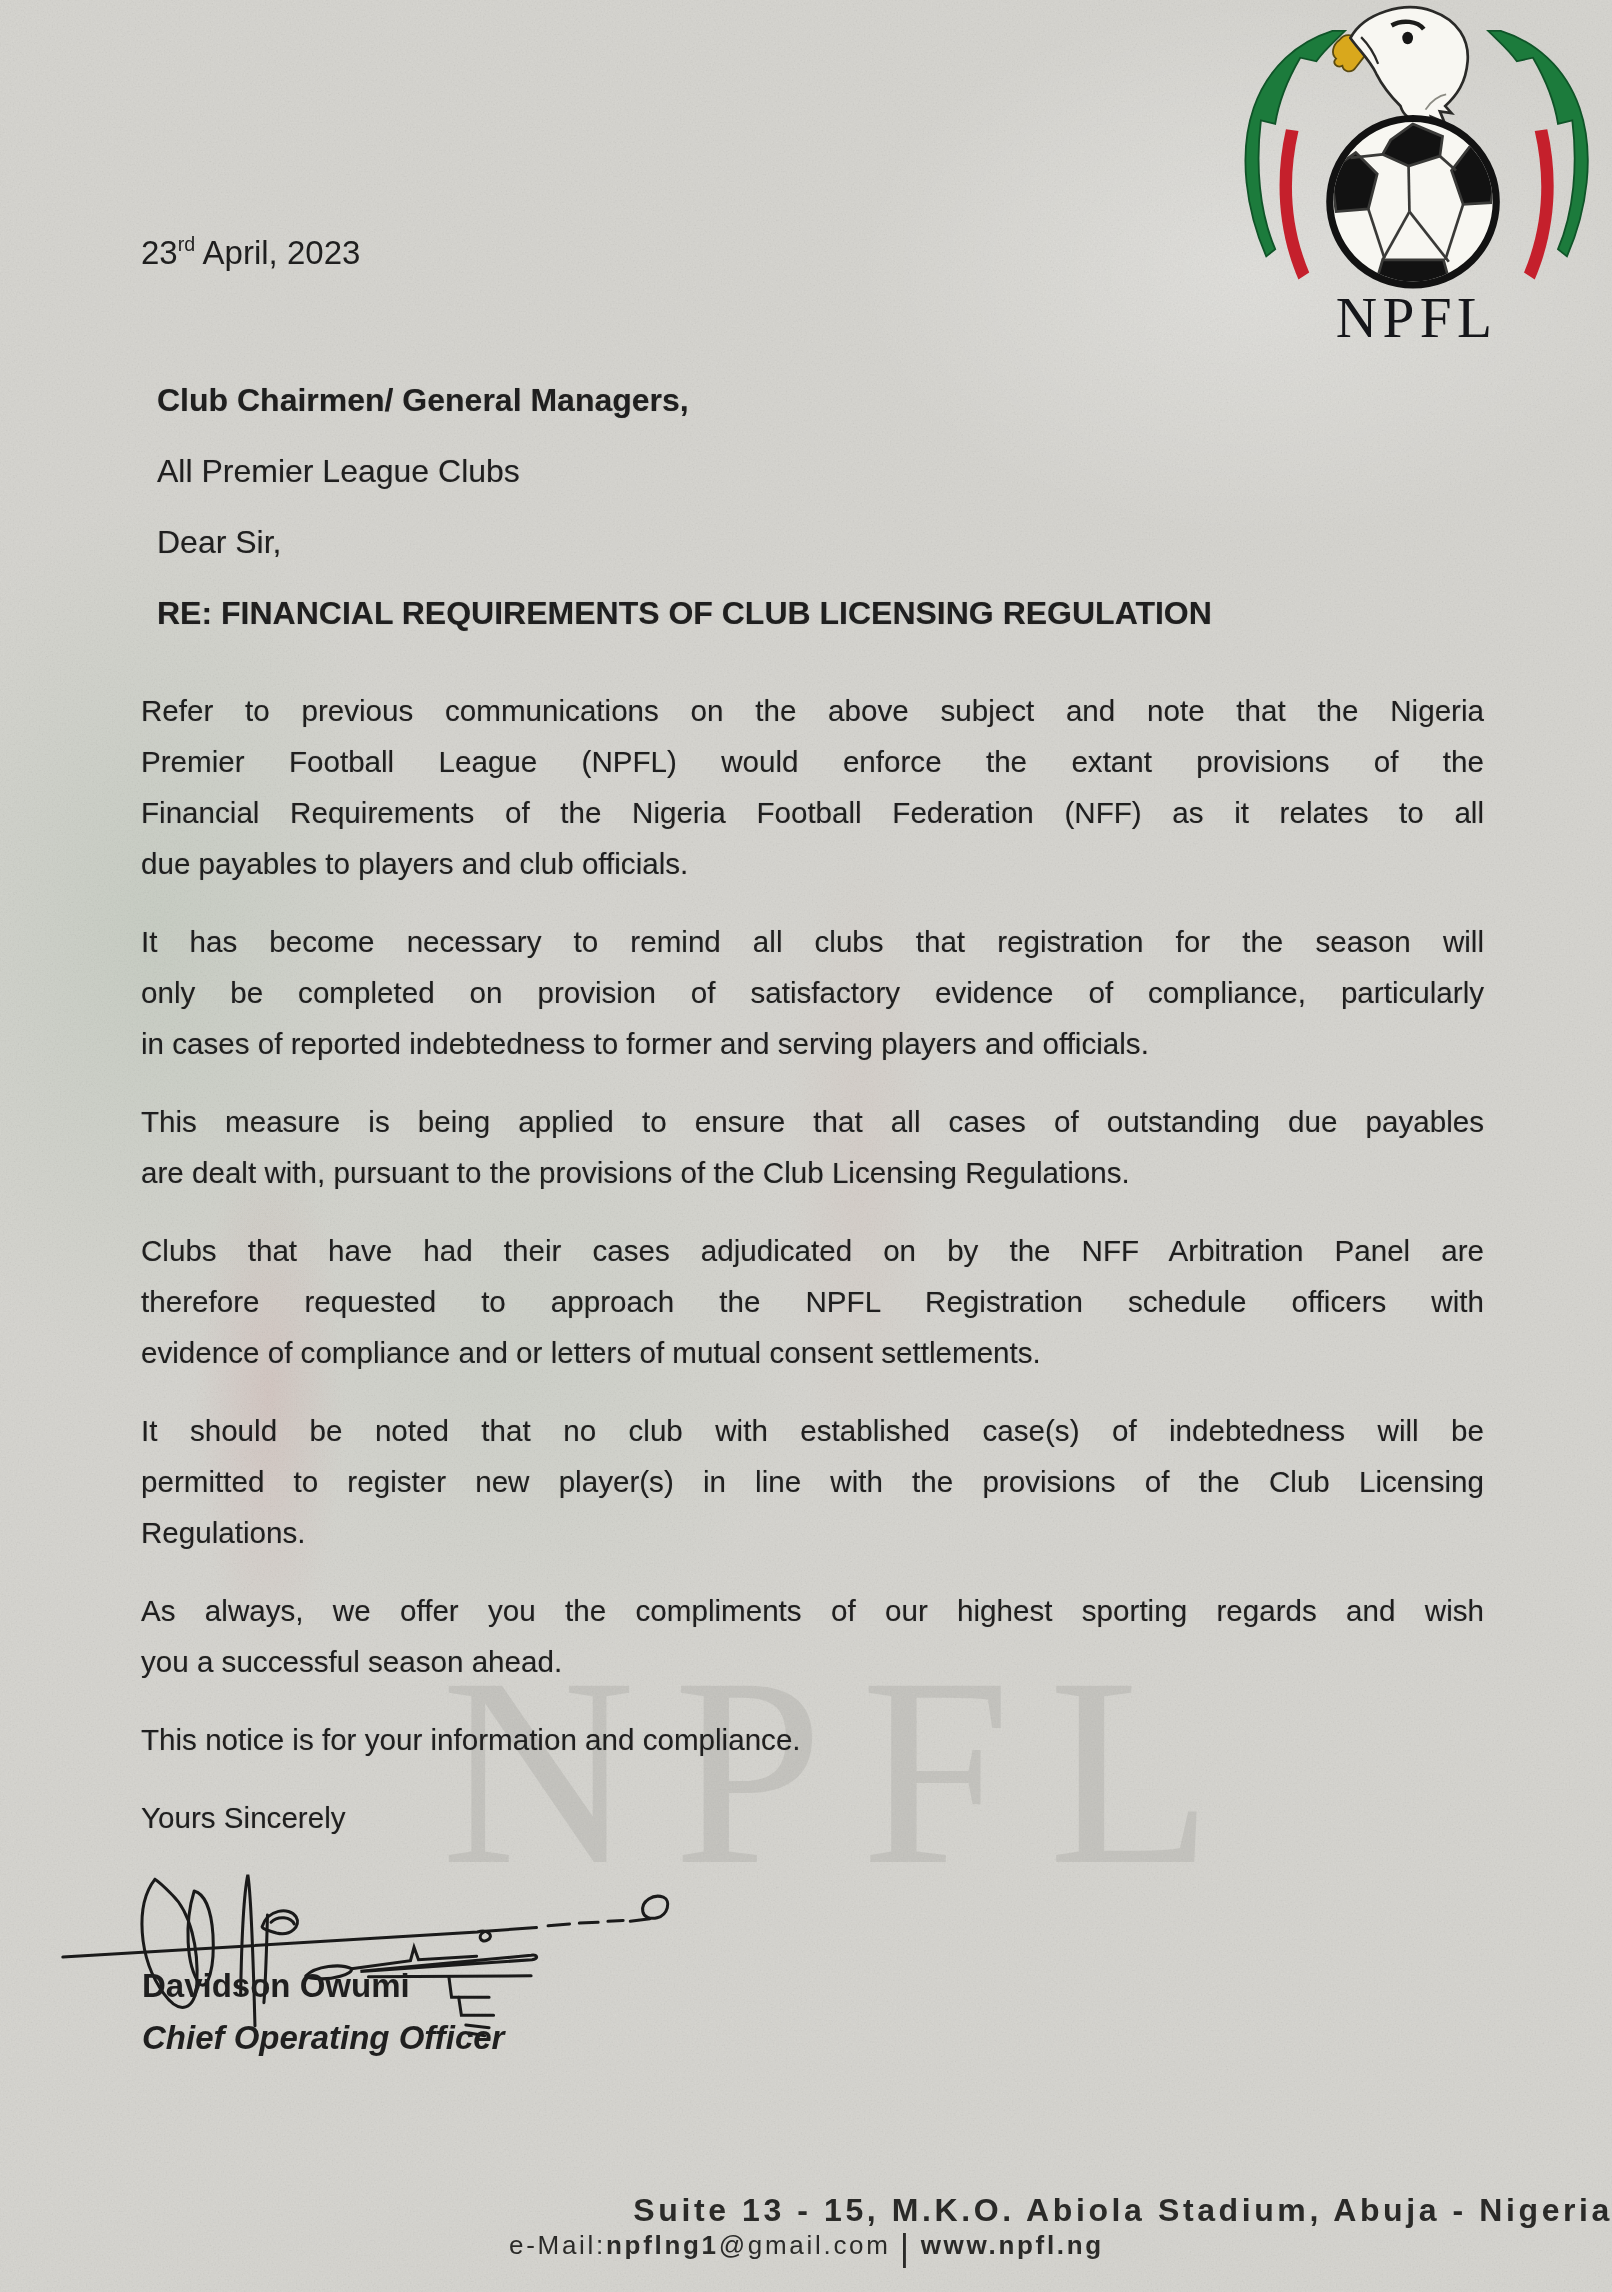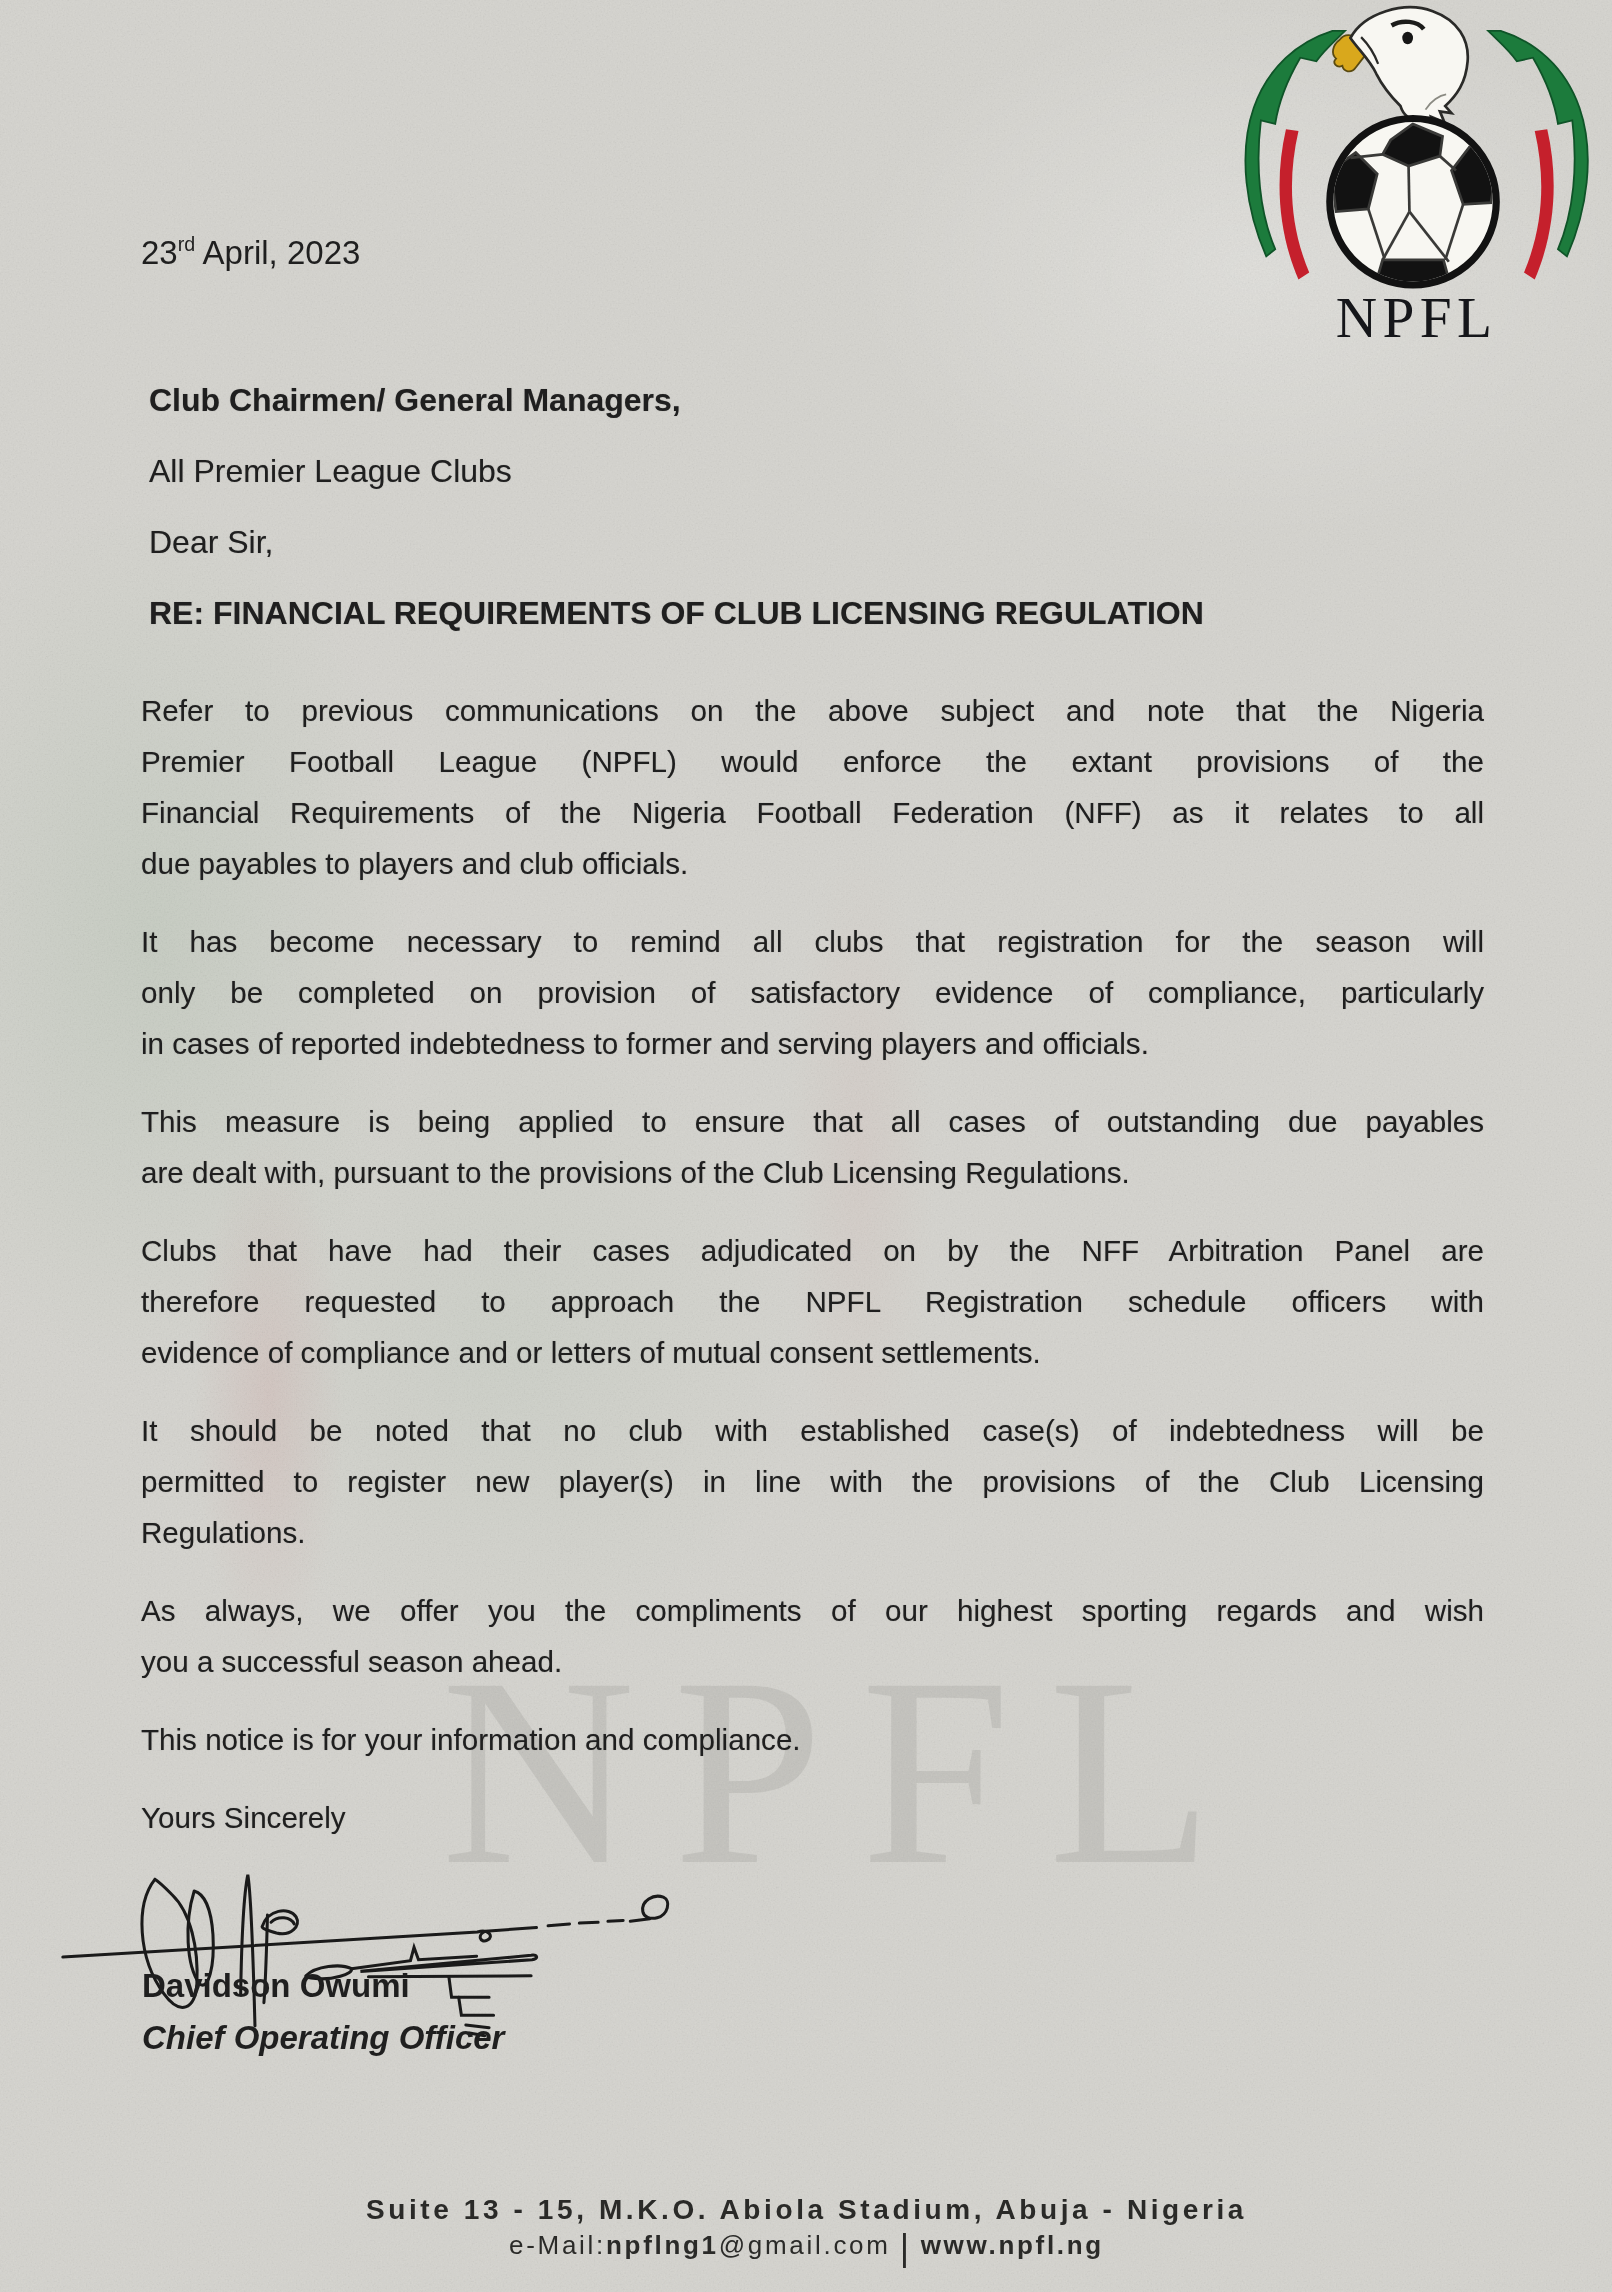--- a/index.html
+++ b/index.html
@@ -30,32 +30,32 @@
   .date-line{
     position:absolute;left:141px;top:224px;
     font-size:33px;line-height:41px;
   }
   .date-line sup{font-size:19.7px;vertical-align:12.5px;text-align:right;}
   .content{
     position:absolute;left:141px;top:381px;width:1343px;
     font-size:29.6px;line-height:51px;
     text-shadow:0 0 0.9px rgba(25,25,25,.35);
   }
-  .head{margin:0 0 32px 8px;font-size:32px;line-height:39px;}
+  .head{margin:0 0 32px 16px;font-size:32px;line-height:39px;}
   .bold{font-weight:bold;}
   .subject{margin-bottom:52px;}
   .para{margin:0 0 27px 0;}
   .jline{text-align:justify;text-align-last:justify;}
   .lline{text-align:left;}
   .closing{margin:0;}
   .signature-svg{position:absolute;left:36px;top:1840px;}
   .sig-name{position:absolute;left:142px;top:1967px;font-size:33px;font-weight:bold;}
   .sig-title{position:absolute;left:142px;top:2019px;font-size:33px;font-weight:bold;font-style:italic;}
   .footer{position:absolute;left:0;top:2192px;width:100%;text-align:center;color:#2a2a28;}
-  .footer-line1{font-size:28px;font-weight:bold;letter-spacing:3.6px;line-height:36px;}
+  .footer-line1{font-size:32px;font-weight:bold;letter-spacing:3.6px;line-height:36px;text-align:right;}
   .footer-line2{font-size:26px;letter-spacing:2.7px;line-height:34px;}
   .footer-line2 .w400{font-weight:400;margin-top:48px;}
   .footer-line2 .w700{font-weight:700;}
   .footer-line2 .bar{font-weight:400;font-size:36px;vertical-align:-6.3px;padding:0 9px;}
 </style>
 </head>
 <body>
 
 <div class="page">
 

